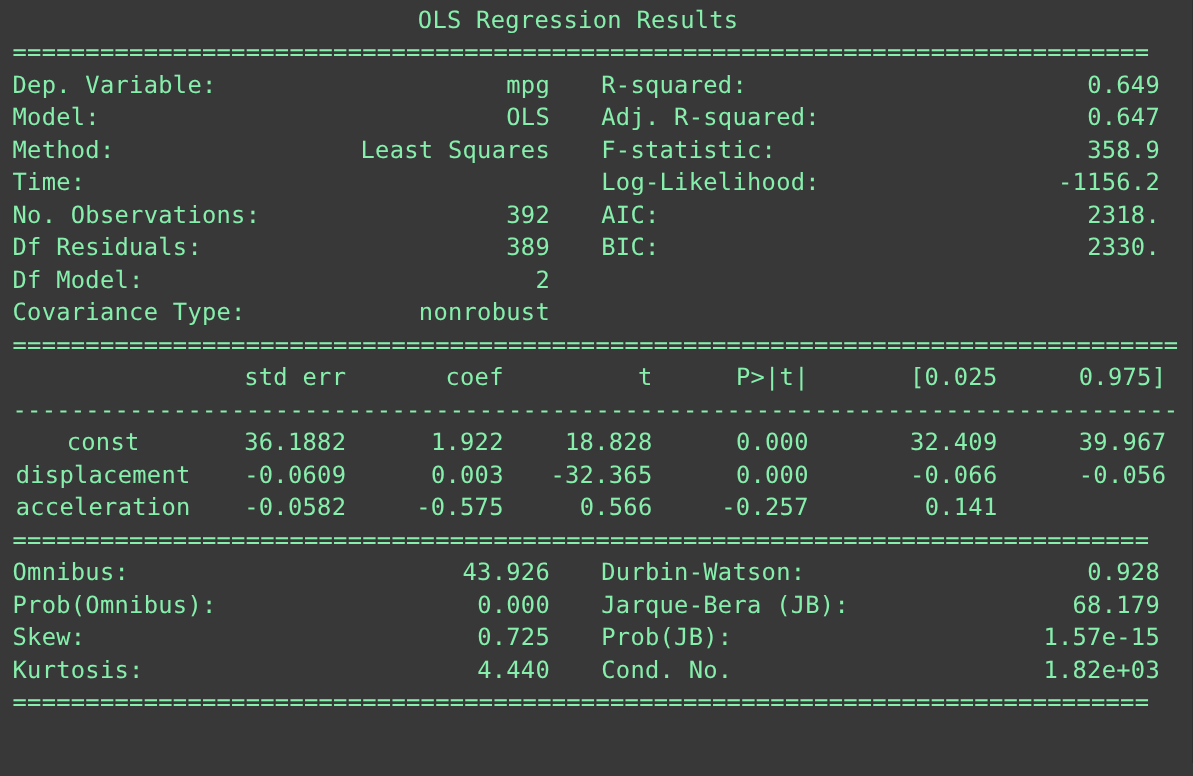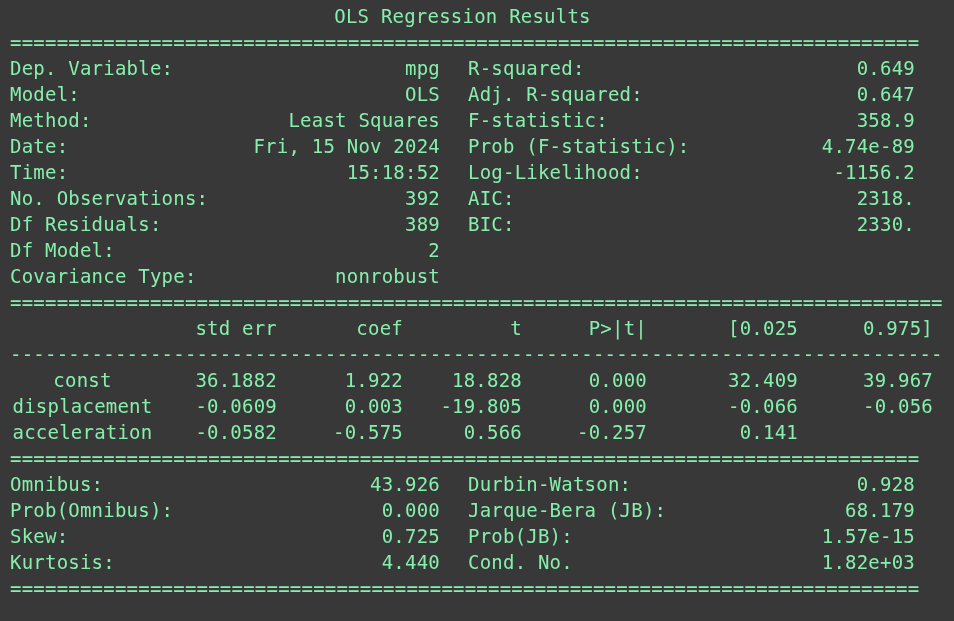--- a/index.html
+++ b/index.html
@@ -18,21 +18,21 @@
   }
   .row { height: 26px; line-height: 26px; white-space: nowrap; }
   .title-row { width: 905px; text-align: center; }
   .sep { overflow: hidden; }
   .sep-78 { width: 909px; }
   .sep-80 { width: 933px; }
   
   .info-row { display: flex; }
   .pair { display: flex; justify-content: space-between; }
   .pair.left  { width: 430px; }
-  .pair.right { width: 447px; margin-left: 28px; }
+  .pair.right { width: 447px; margin-left: 41px; }
   
   .coef-row { display: grid; grid-template-columns: 145px 122px 126px 119px 125px 151px 135px; width: 923px; }
   .coef-row .num { text-align: right; }
   .coef-row .name { text-align: center; }
 </style>
 </head>
 <body>
 
 <div class="terminal">
 
@@ -64,32 +64,21 @@
         <span>Method:</span>
         <span>Least Squares</span>
       </div>
     <div class="pair right">
         <span>F-statistic:</span>
         <span>358.9</span>
       </div>
   </div>
   <div class="row info-row">
     <div class="pair left">
-        <span>Date:</span>
-        <span>Fri, 15 Nov 2024</span>
-      </div>
-    <div class="pair right">
-        <span>Prob (F-statistic):</span>
-        <span>4.74e-89</span>
-      </div>
-  </div>
-  <div class="row info-row">
-    <div class="pair left">
         <span>Time:</span>
-        <span>15:18:52</span>
       </div>
     <div class="pair right">
         <span>Log-Likelihood:</span>
         <span>-1156.2</span>
       </div>
   </div>
   <div class="row info-row">
     <div class="pair left">
         <span>No. Observations:</span>
         <span>392</span>
@@ -148,21 +137,21 @@
     <span class="num">1.922</span>
     <span class="num">18.828</span>
     <span class="num">0.000</span>
     <span class="num">32.409</span>
     <span class="num">39.967</span>
   </div>
   <div class="row coef-row">
     <span class="name">displacement</span>
     <span class="num">-0.0609</span>
     <span class="num">0.003</span>
-    <span class="num">-19.805</span>
+    <span class="num">-32.365</span>
     <span class="num">0.000</span>
     <span class="num">-0.066</span>
     <span class="num">-0.056</span>
   </div>
   <div class="row coef-row">
     <span class="name">acceleration</span>
     <span class="num">-0.0582</span>
     <span class="num">-0.575</span>
     <span class="num">0.566</span>
     <span class="num">-0.257</span>

